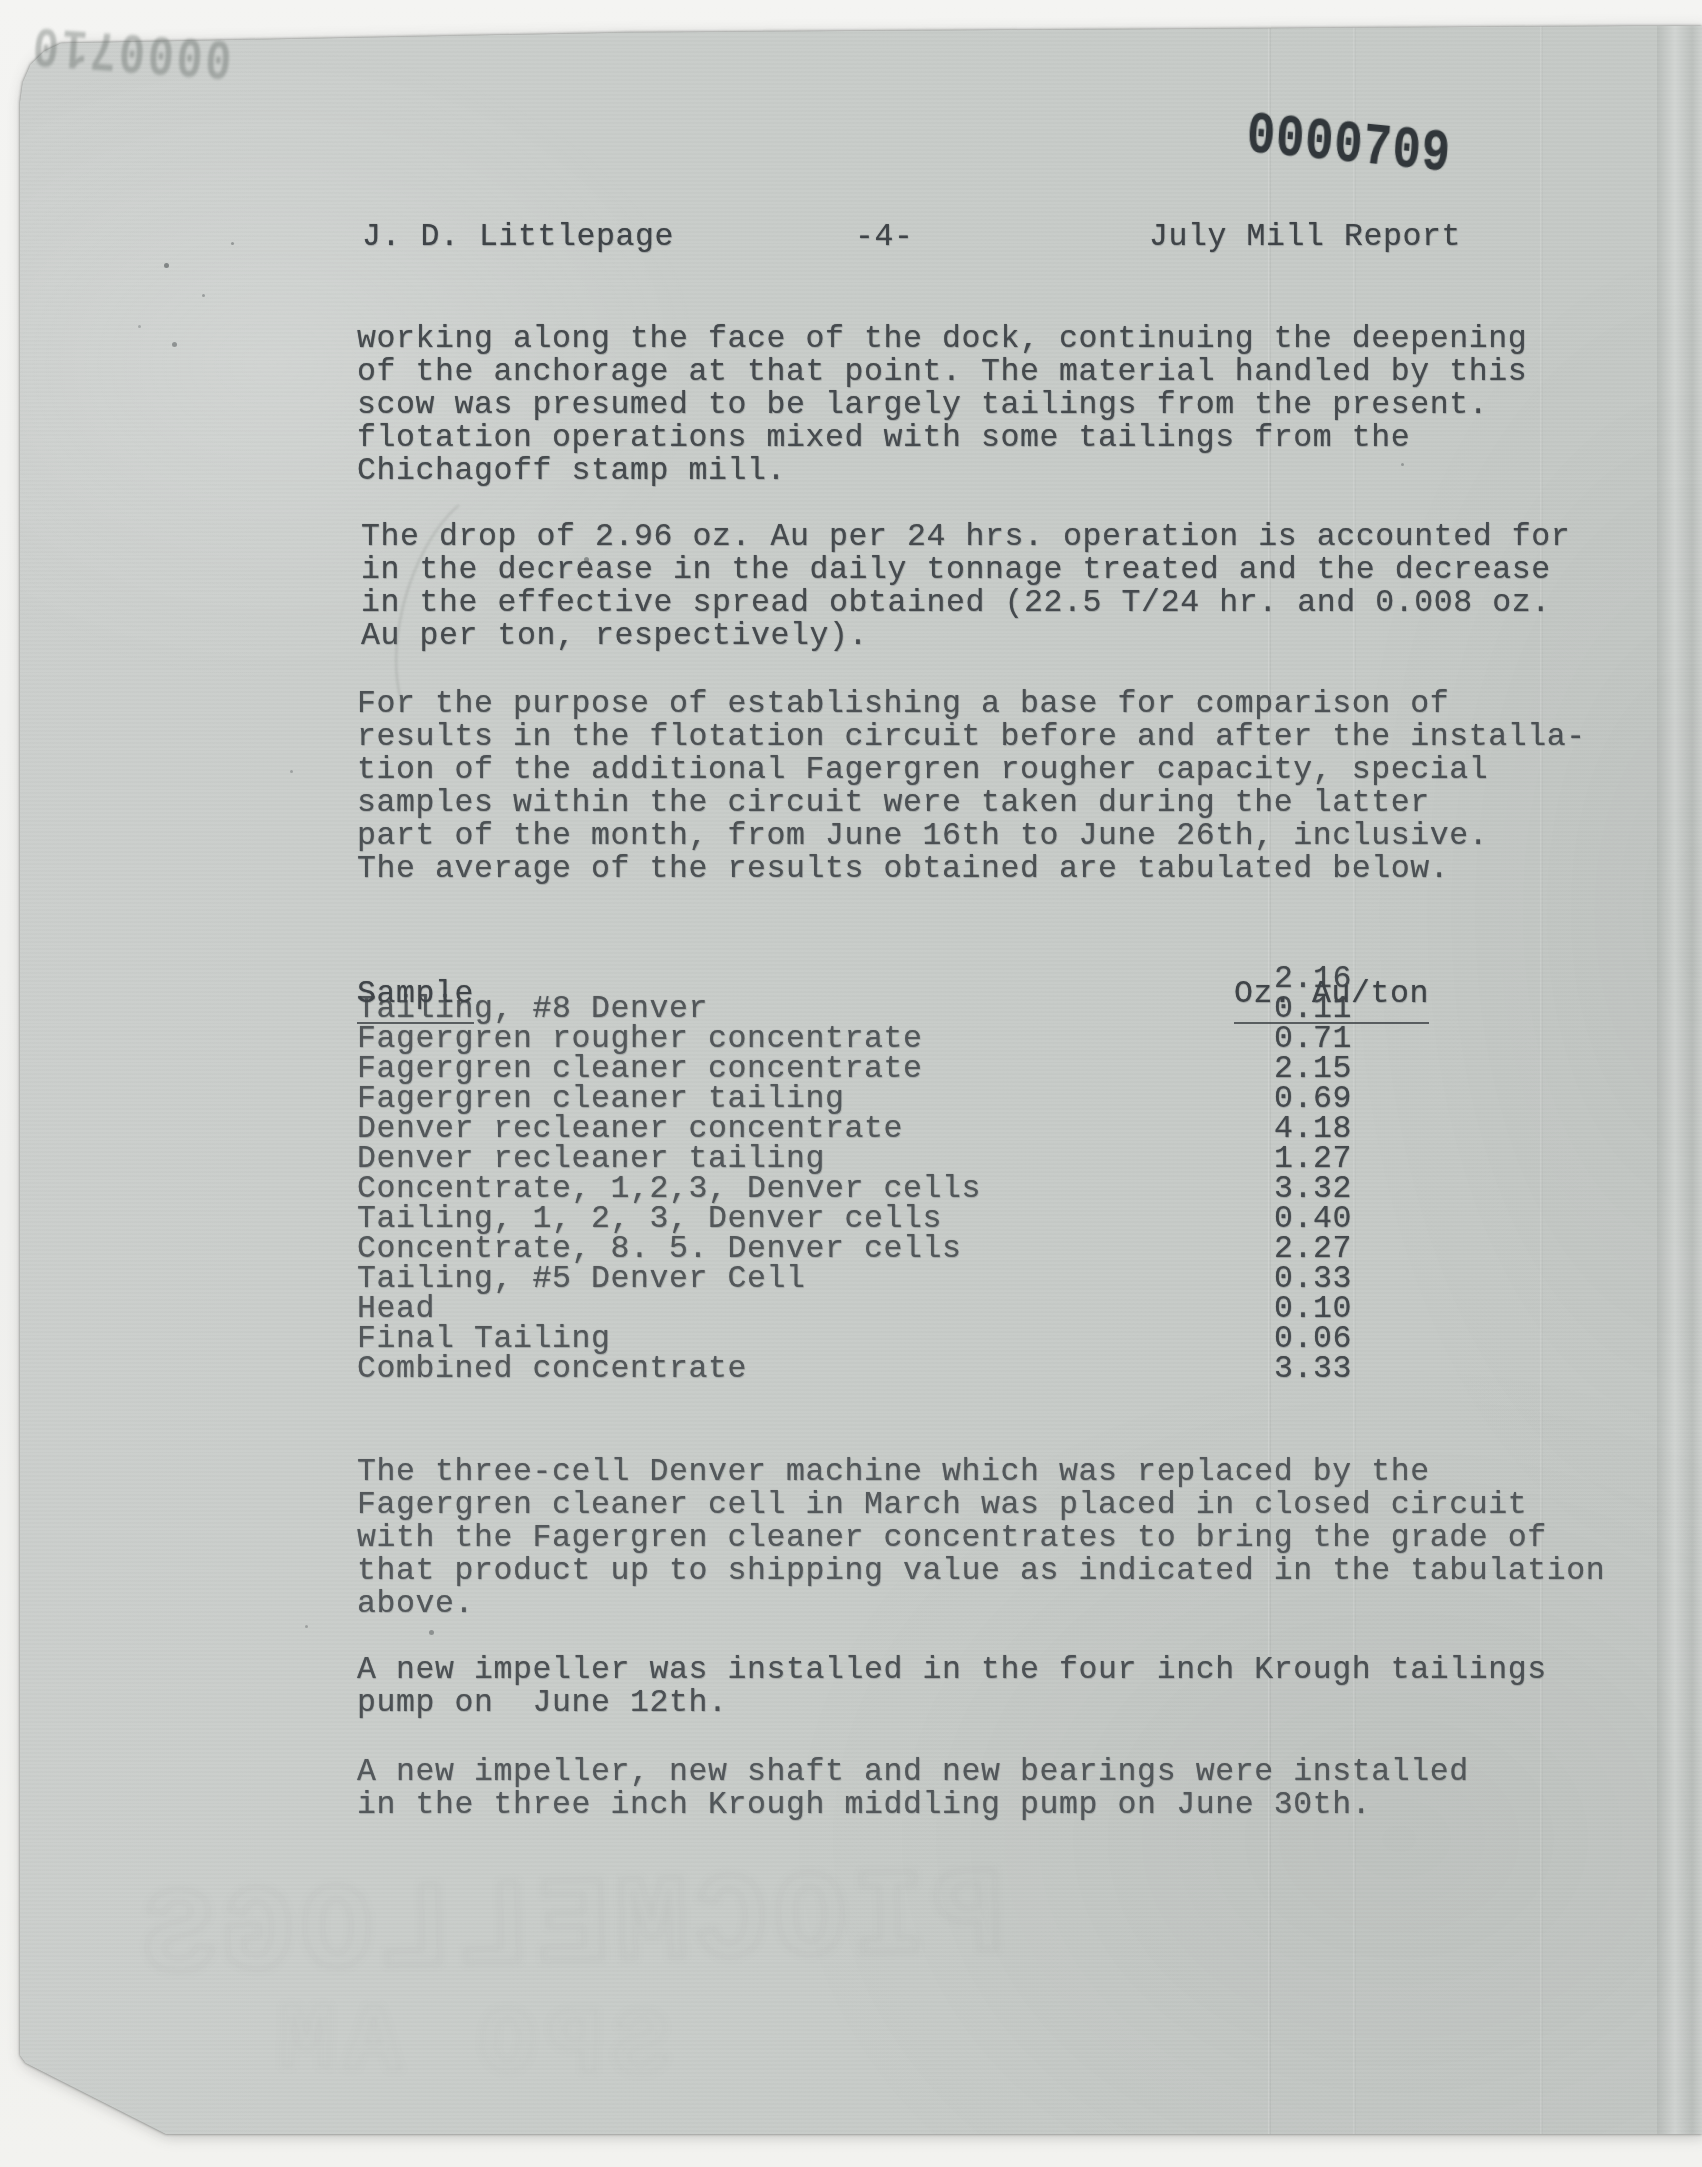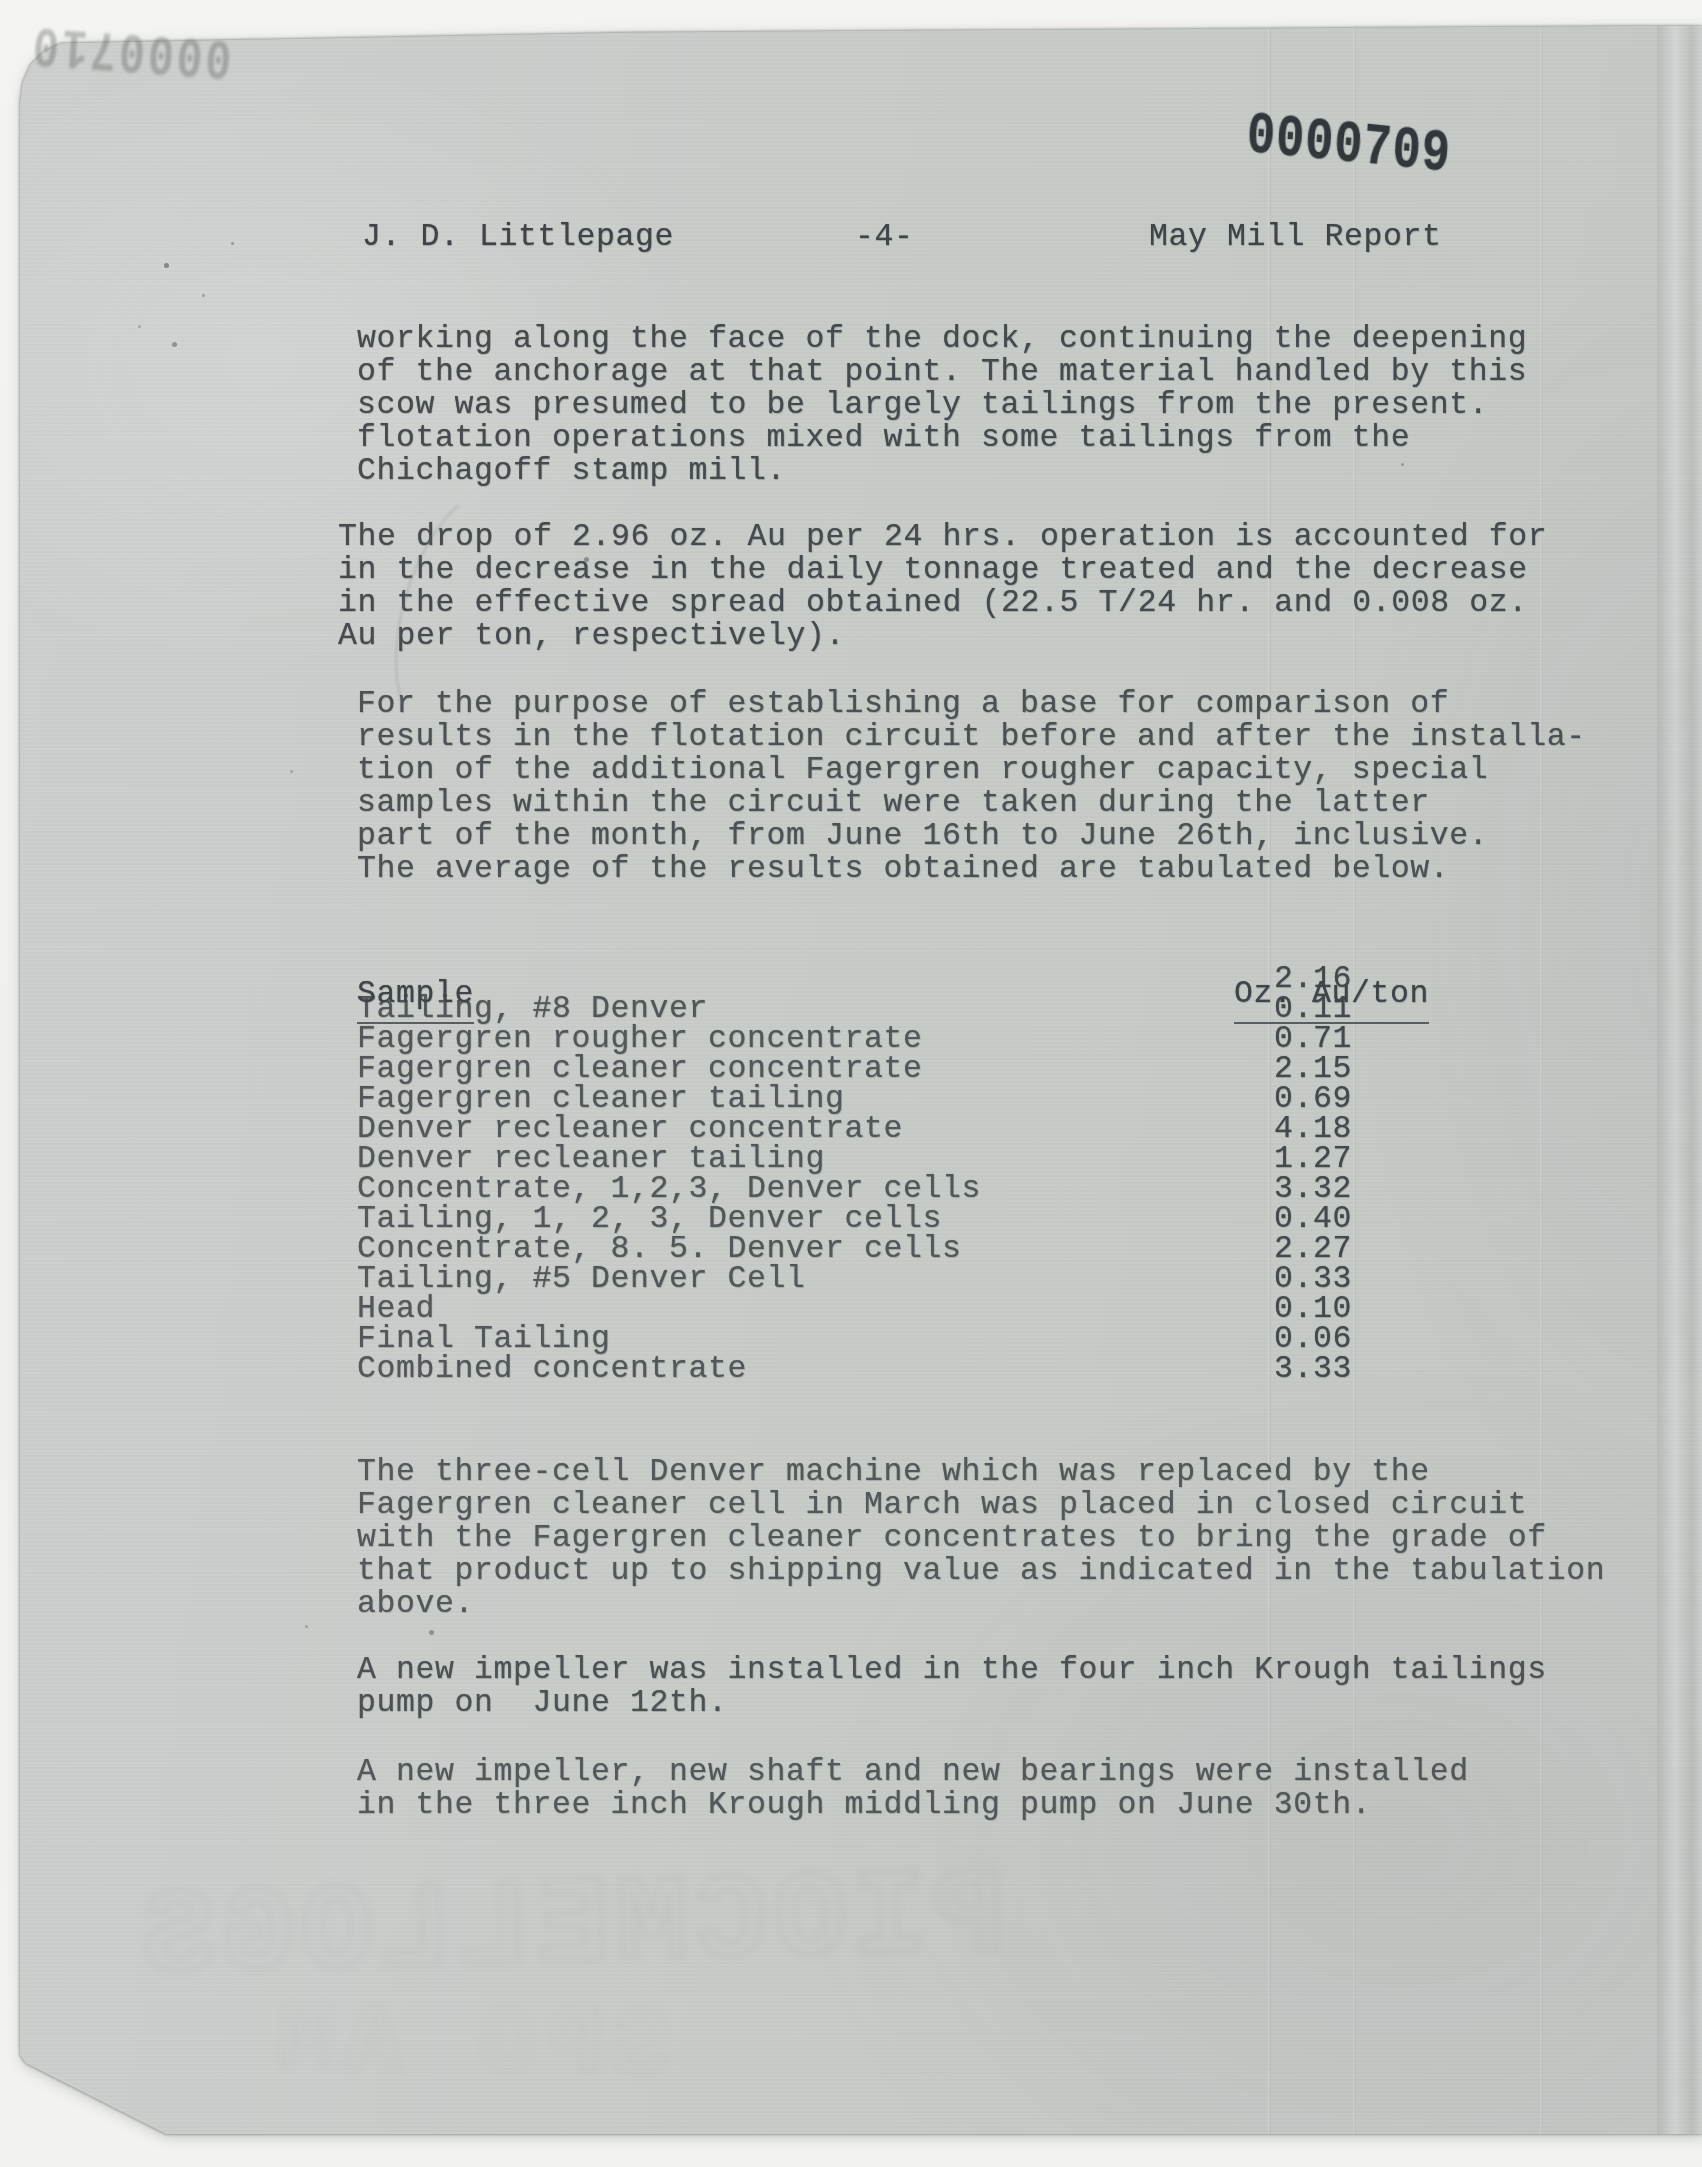--- a/index.html
+++ b/index.html
@@ -93,30 +93,30 @@
 
   <div class="content">
 
     <div class="bleed-stamp">0000710</div>
 
     <div class="stamp">0000709</div>
 
     <div class="typed" style="left:0;top:220px;width:1702px;height:39px">
       <span class="hdr-item" style="left:326px">J. D. Littlepage</span>
       <span class="hdr-item" style="left:819px">-4-</span>
-      <span class="hdr-item" style="left:1113px">May Mill Report</span>
+      <span class="hdr-item" style="left:1113px">July Mill Report</span>
     </div>
 
     <div class="typed ink-95" style="left:321px;top:322px;width:1271px">working along the face of the dock, continuing the deepening
 of the anchorage at that point. The material handled by this
 scow was presumed to be largely tailings from the present.
 flotation operations mixed with some tailings from the
 Chichagoff stamp mill.</div>
 
-    <div class="typed ink-95" style="left:302px;top:520px;width:1271px">The drop of 2.96 oz. Au per 24 hrs. operation is accounted for
+    <div class="typed ink-95" style="left:325px;top:520px;width:1271px">The drop of 2.96 oz. Au per 24 hrs. operation is accounted for
 in the decrease in the daily tonnage treated and the decrease
 in the effective spread obtained (22.5 T/24 hr. and 0.008 oz.
 Au per ton, respectively).</div>
 
     <div class="typed ink-88 ink-90" style="left:321px;top:687px;width:1271px">For the purpose of establishing a base for comparison of
 results in the flotation circuit before and after the installa-
 tion of the additional Fagergren rougher capacity, special
 samples within the circuit were taken during the latter
 part of the month, from June 16th to June 26th, inclusive.
 The average of the results obtained are tabulated below.</div>

